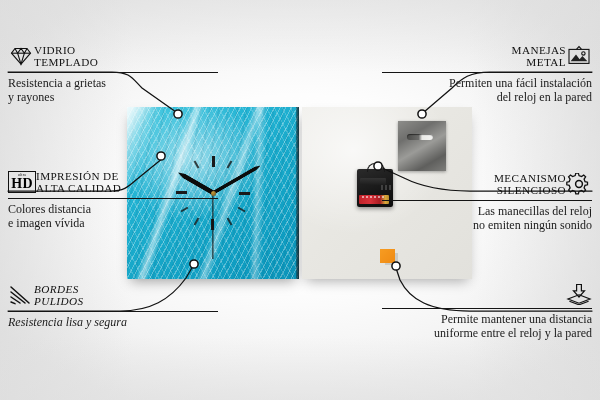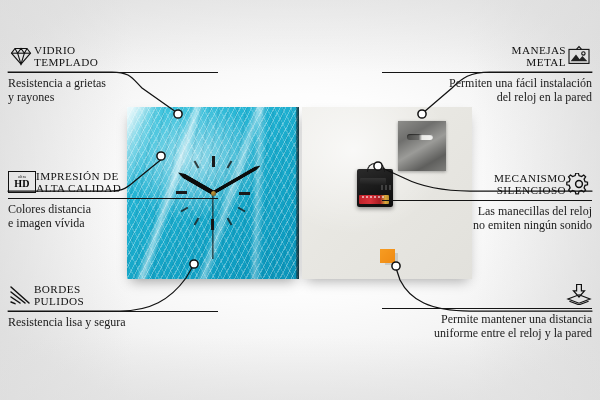--- a/index.html
+++ b/index.html
@@ -96,21 +96,21 @@
   .chead{display:flex;align-items:center;}
   .callout.right .chead{flex-direction:row-reverse;}
   .ctitle{font-size:11.2px;line-height:12.4px;letter-spacing:.4px;color:#111;
     font-variant:small-caps;text-transform:uppercase;font-weight:400;white-space:pre-line;}
   .rule{height:1.05px;background:#141414;margin:3px 0 3px 0;}
   .cdesc{font-size:12px;line-height:14px;color:#1a1a1a;white-space:pre-line;}
   .ico{width:26px;height:22px;flex:0 0 26px;display:block;}
   .ico svg{display:block;width:26px;height:22px;}
   .hdbadge{width:26px;height:20px;border:1.3px solid #111;display:flex;flex-direction:column;
     align-items:center;justify-content:center;flex:0 0 26px;line-height:1;}
-  .hdbadge b{font-size:10px;letter-spacing:.2px;}
+  .hdbadge b{font-size:14px;letter-spacing:.2px;}
   .hdbadge s{font-size:3.6px;text-decoration:none;letter-spacing:.3px;}
 
   #leaders{position:absolute;left:0;top:0;width:600px;height:400px;pointer-events:none;}
 </style>
 </head>
 <body>
 
 <div id="stage">
   <div class="vig"></div>
   <div class="vig2"></div>
@@ -228,21 +228,21 @@
         <b>HD</b>
       </span>
       <span class="ctitle">IMPRESIÓN DE
 ALTA CALIDAD</span>
     </div>
     <div class="rule"></div>
     <div class="cdesc">Colores distancia
 e imagen vívida</div>
   </div>
 
-  <div class="callout left" style="top:283px;">
+  <div class="callout left" style="top:283px;font-style:italic;">
     <div class="chead">
       <span class="ico">
         <svg viewBox="0 0 26 22">
             <g stroke="#111" stroke-width="1.5" stroke-linecap="round">
           <line x1="3" y1="3" x2="21" y2="19"></line>
               <line x1="3" y1="8" x2="17" y2="19"></line>
           <line x1="3" y1="13" x2="12" y2="19"></line>
               <line x1="3" y1="18" x2="7" y2="19.6"></line>
         </g>
           </svg>

